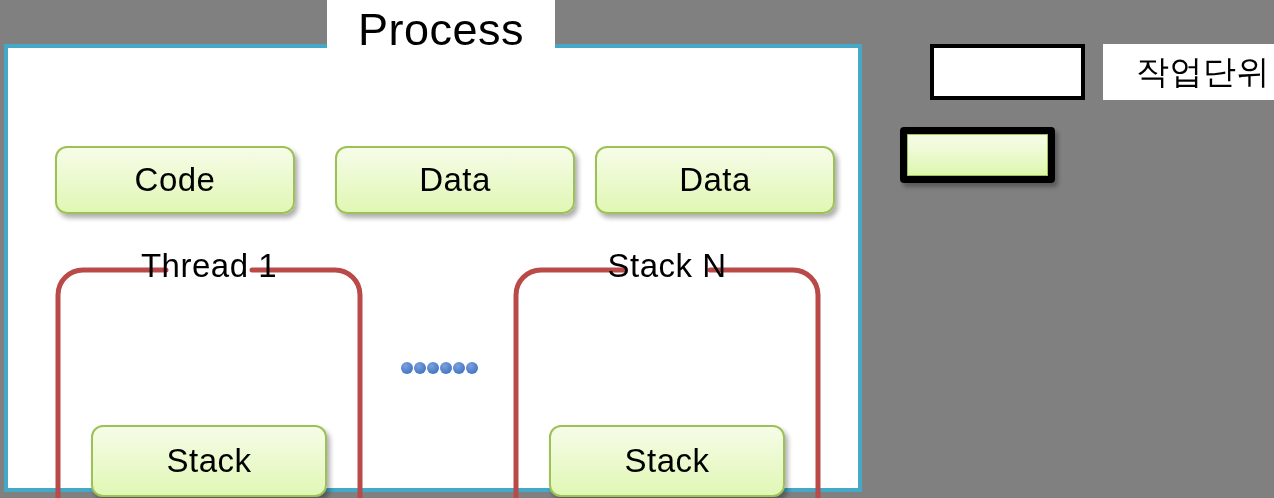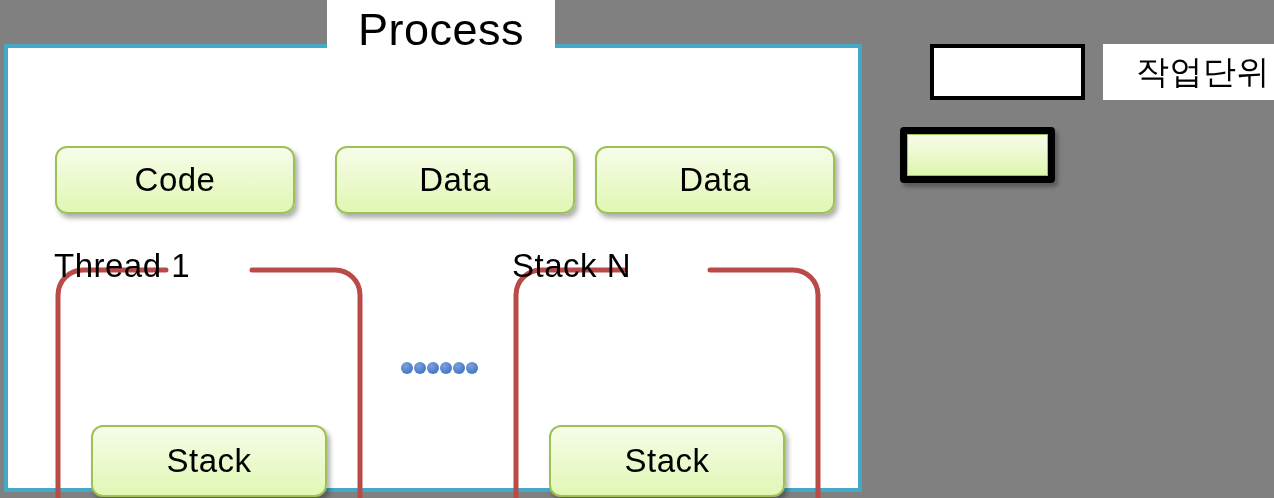--- a/index.html
+++ b/index.html
@@ -80,21 +80,21 @@
     width: 100%;
     height: 100%;
     overflow: visible;
   }
 
   .thread-label {
     position: absolute;
     top: -20px;
     left: 0;
     width: 100%;
-    text-align: left;
+    text-align: center;
     font-size: 33px;
     line-height: 40px;
     color: #000;
     background: transparent;
     letter-spacing: 0.5px;
   }
 
   
   #ellipsis-dots {
     position: absolute;

